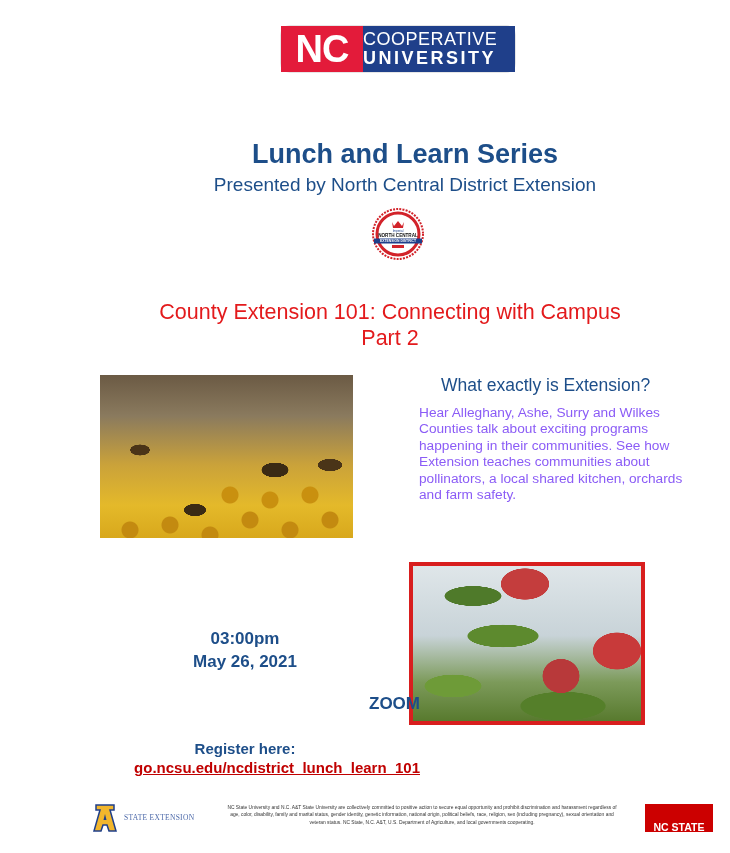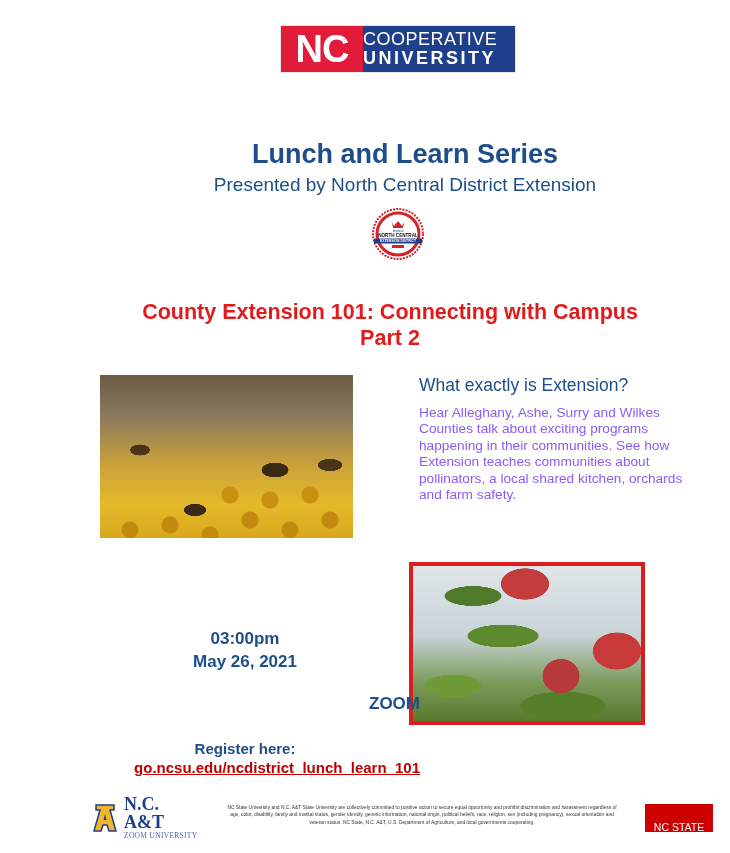--- a/index.html
+++ b/index.html
@@ -1,53 +1,53 @@
 <!DOCTYPE html>
 <html><head>
 <meta charset="utf-8">
 <style>
   html, body { margin:0; padding:0; background:#ffffff; }
   body { width:730px; height:853px; position:relative; overflow:hidden; font-family:"Liberation Sans", sans-serif; }
   .abs { position:absolute; }
 
   
-  .nce-logo { left:281px; top:26px; width:234px; height:46px; display:flex; box-shadow:0 0 0 1px #e6e6e6; }
+  .nce-logo { left:281px; top:26px; width:234px; height:46px; display:flex; box-shadow:0 0 0 1px #e6e6e6;border-radius:9px; }
   .nce-nc { background:#e31b3a; width:82px; height:46px; color:#fff; font-weight:bold; font-size:38px; display:flex; align-items:center; justify-content:center; letter-spacing:-1px; }
   .nce-right { background:#1f3f8a; flex:1; color:#fff; display:flex; flex-direction:column; justify-content:center; }
   .nce-l1 { font-size:18px; letter-spacing:0.5px; line-height:19px; }
   .nce-l2 { font-size:18px; font-weight:bold; letter-spacing:2.5px; line-height:19px; }
 
   .title { left:0; width:810px; top:139px; text-align:center; color:#1d4e89; font-weight:bold; font-size:27px; }
   .subtitle { left:0; width:810px; top:174px; text-align:center; color:#1d4e89; font-size:19px; }
 
   
   .seal { left:372px; top:208px; width:52px; height:52px; }
 
-  .event-title { left:100px; width:580px; top:299px; text-align:center; color:#e31a1c; font-weight:bold; font-size:21.5px; line-height:26px; }
+  .event-title { left:100px; width:580px; top:299px; text-align:center; color:#e31a1c; font-weight:normal; font-size:21.5px; line-height:26px; }
 
   
   .bee-photo { left:100px; top:375px; width:253px; height:163px; overflow:hidden;
     background:
       radial-gradient(ellipse 18px 10px at 95px 135px, #3a2a14 60%, transparent 62%),
       radial-gradient(ellipse 22px 12px at 175px 95px, #3a2a14 60%, transparent 62%),
       radial-gradient(ellipse 16px 9px at 40px 75px, #4a3418 60%, transparent 62%),
       radial-gradient(ellipse 20px 10px at 230px 90px, #4a3418 60%, transparent 62%),
       radial-gradient(circle at 30px 155px, #c38a10 8px, transparent 9px),
       radial-gradient(circle at 70px 150px, #c38a10 8px, transparent 9px),
       radial-gradient(circle at 110px 160px, #c38a10 8px, transparent 9px),
       radial-gradient(circle at 150px 145px, #c38a10 8px, transparent 9px),
       radial-gradient(circle at 190px 155px, #c38a10 8px, transparent 9px),
       radial-gradient(circle at 230px 145px, #c38a10 8px, transparent 9px),
       radial-gradient(circle at 130px 120px, #c9900f 8px, transparent 9px),
       radial-gradient(circle at 170px 125px, #c9900f 8px, transparent 9px),
       radial-gradient(circle at 210px 120px, #c9900f 8px, transparent 9px),
       linear-gradient(180deg, #6b5a44 0%, #8a7a5e 25%, #caa23a 55%, #e4b92a 80%, #d8a81c 100%);
   }
 
-  .q-heading { left:419px; top:375px; color:#1d4e89; font-size:17.5px; }
+  .q-heading { left:441px; top:375px; color:#1d4e89; font-size:17.5px; }
   .q-body { left:419px; top:405px; width:275px; color:#8b5cf6; font-size:13.7px; line-height:16.4px; }
 
   
   .apple-photo { left:409px; top:562px; width:228px; height:155px; border:4px solid #d81e1e;
     background:
       radial-gradient(ellipse 34px 26px at 204px 85px, #c83a3a 70%, transparent 72%),
       radial-gradient(ellipse 34px 22px at 112px 18px, #c43d3d 70%, transparent 72%),
       radial-gradient(ellipse 26px 24px at 148px 110px, #b8393a 70%, transparent 72%),
       radial-gradient(ellipse 40px 14px at 60px 30px, #4f7a2a 70%, transparent 72%),
       radial-gradient(ellipse 50px 16px at 90px 70px, #5d8a2e 70%, transparent 72%),
@@ -62,21 +62,21 @@
   .reg-link { left:70px; width:350px; top:759px; text-align:right; color:#c00000; font-weight:bold; font-size:15px; text-decoration:underline; }
 
   
   .ncat-logo { left:92px; top:800px; width:110px; height:34px; display:flex; align-items:center; }
   .ncat-mark { width:26px; height:32px; position:relative; }
   .ncat-text { margin-left:6px; }
   .ncat-t1 { color:#1f3f8a; font-family:"Liberation Serif", serif; font-weight:bold; font-size:18px; line-height:18px; }
   .ncat-t2 { color:#4a67a8; font-family:"Liberation Serif", serif; font-size:7.5px; letter-spacing:0.3px; }
   .disclaimer { left:222px; top:804px; width:400px; text-align:center; color:#333; font-size:4.9px; line-height:7.4px; }
   .ncsu-logo { left:645px; top:804px; width:68px; height:28px; background:#cc0000; color:#fff; text-align:center; display:flex; flex-direction:column; justify-content:center; }
-  .ncsu-t1 { font-weight:normal; font-size:10.5px; line-height:11px;margin-top:29px; }
+  .ncsu-t1 { font-weight:bold; font-size:10.5px; line-height:11px;margin-top:29px; }
   .ncsu-t2 { font-size:9px; line-height:10px; letter-spacing:0.2px; }
 </style>
 </head>
 <body>
 
 <div class="abs nce-logo">
   <div class="nce-nc">NC</div>
   <div class="nce-right">
     <div class="nce-l1">COOPERATIVE</div>
     <div class="nce-l2">UNIVERSITY</div>
@@ -120,22 +120,21 @@
 <a class="abs reg-link">go.ncsu.edu/ncdistrict_lunch_learn_101</a>
 
 <div class="abs ncat-logo">
   <div class="ncat-mark">
     <svg width="26" height="32" viewBox="0 0 26 32">
       <path d="M4 4 H22 V9 H18 L24 30 H17 L15 24 H11 L9 30 H2 L8 9 H4 Z" fill="#f2b62c" stroke="#1f3f8a" stroke-width="1.5"></path>
       <path d="M11.5 19 L13 13 L14.5 19 Z" fill="#1f3f8a"></path>
     </svg>
   </div>
   <div class="ncat-text">
-    <div class="ncat-t1">N.C. A&amp;T</div>
-    <div class="ncat-t2">ZOOM UNIVERSITY</div>
+    <div class="ncat-t2">STATE EXTENSION</div>
   </div>
 </div>
 
 <div class="abs disclaimer">NC State University and N.C. A&amp;T State University are collectively committed to positive action to secure equal opportunity and prohibit discrimination and harassment regardless of age, color, disability, family and marital status, gender identity, genetic information, national origin, political beliefs, race, religion, sex (including pregnancy), sexual orientation and veteran status. NC State, N.C. A&amp;T, U.S. Department of Agriculture, and local governments cooperating.</div>
 
 <div class="abs ncsu-logo">
   <div class="ncsu-t1">NC STATE</div>
   <div class="ncsu-t2">UNIVERSITY</div>
 </div>
 

